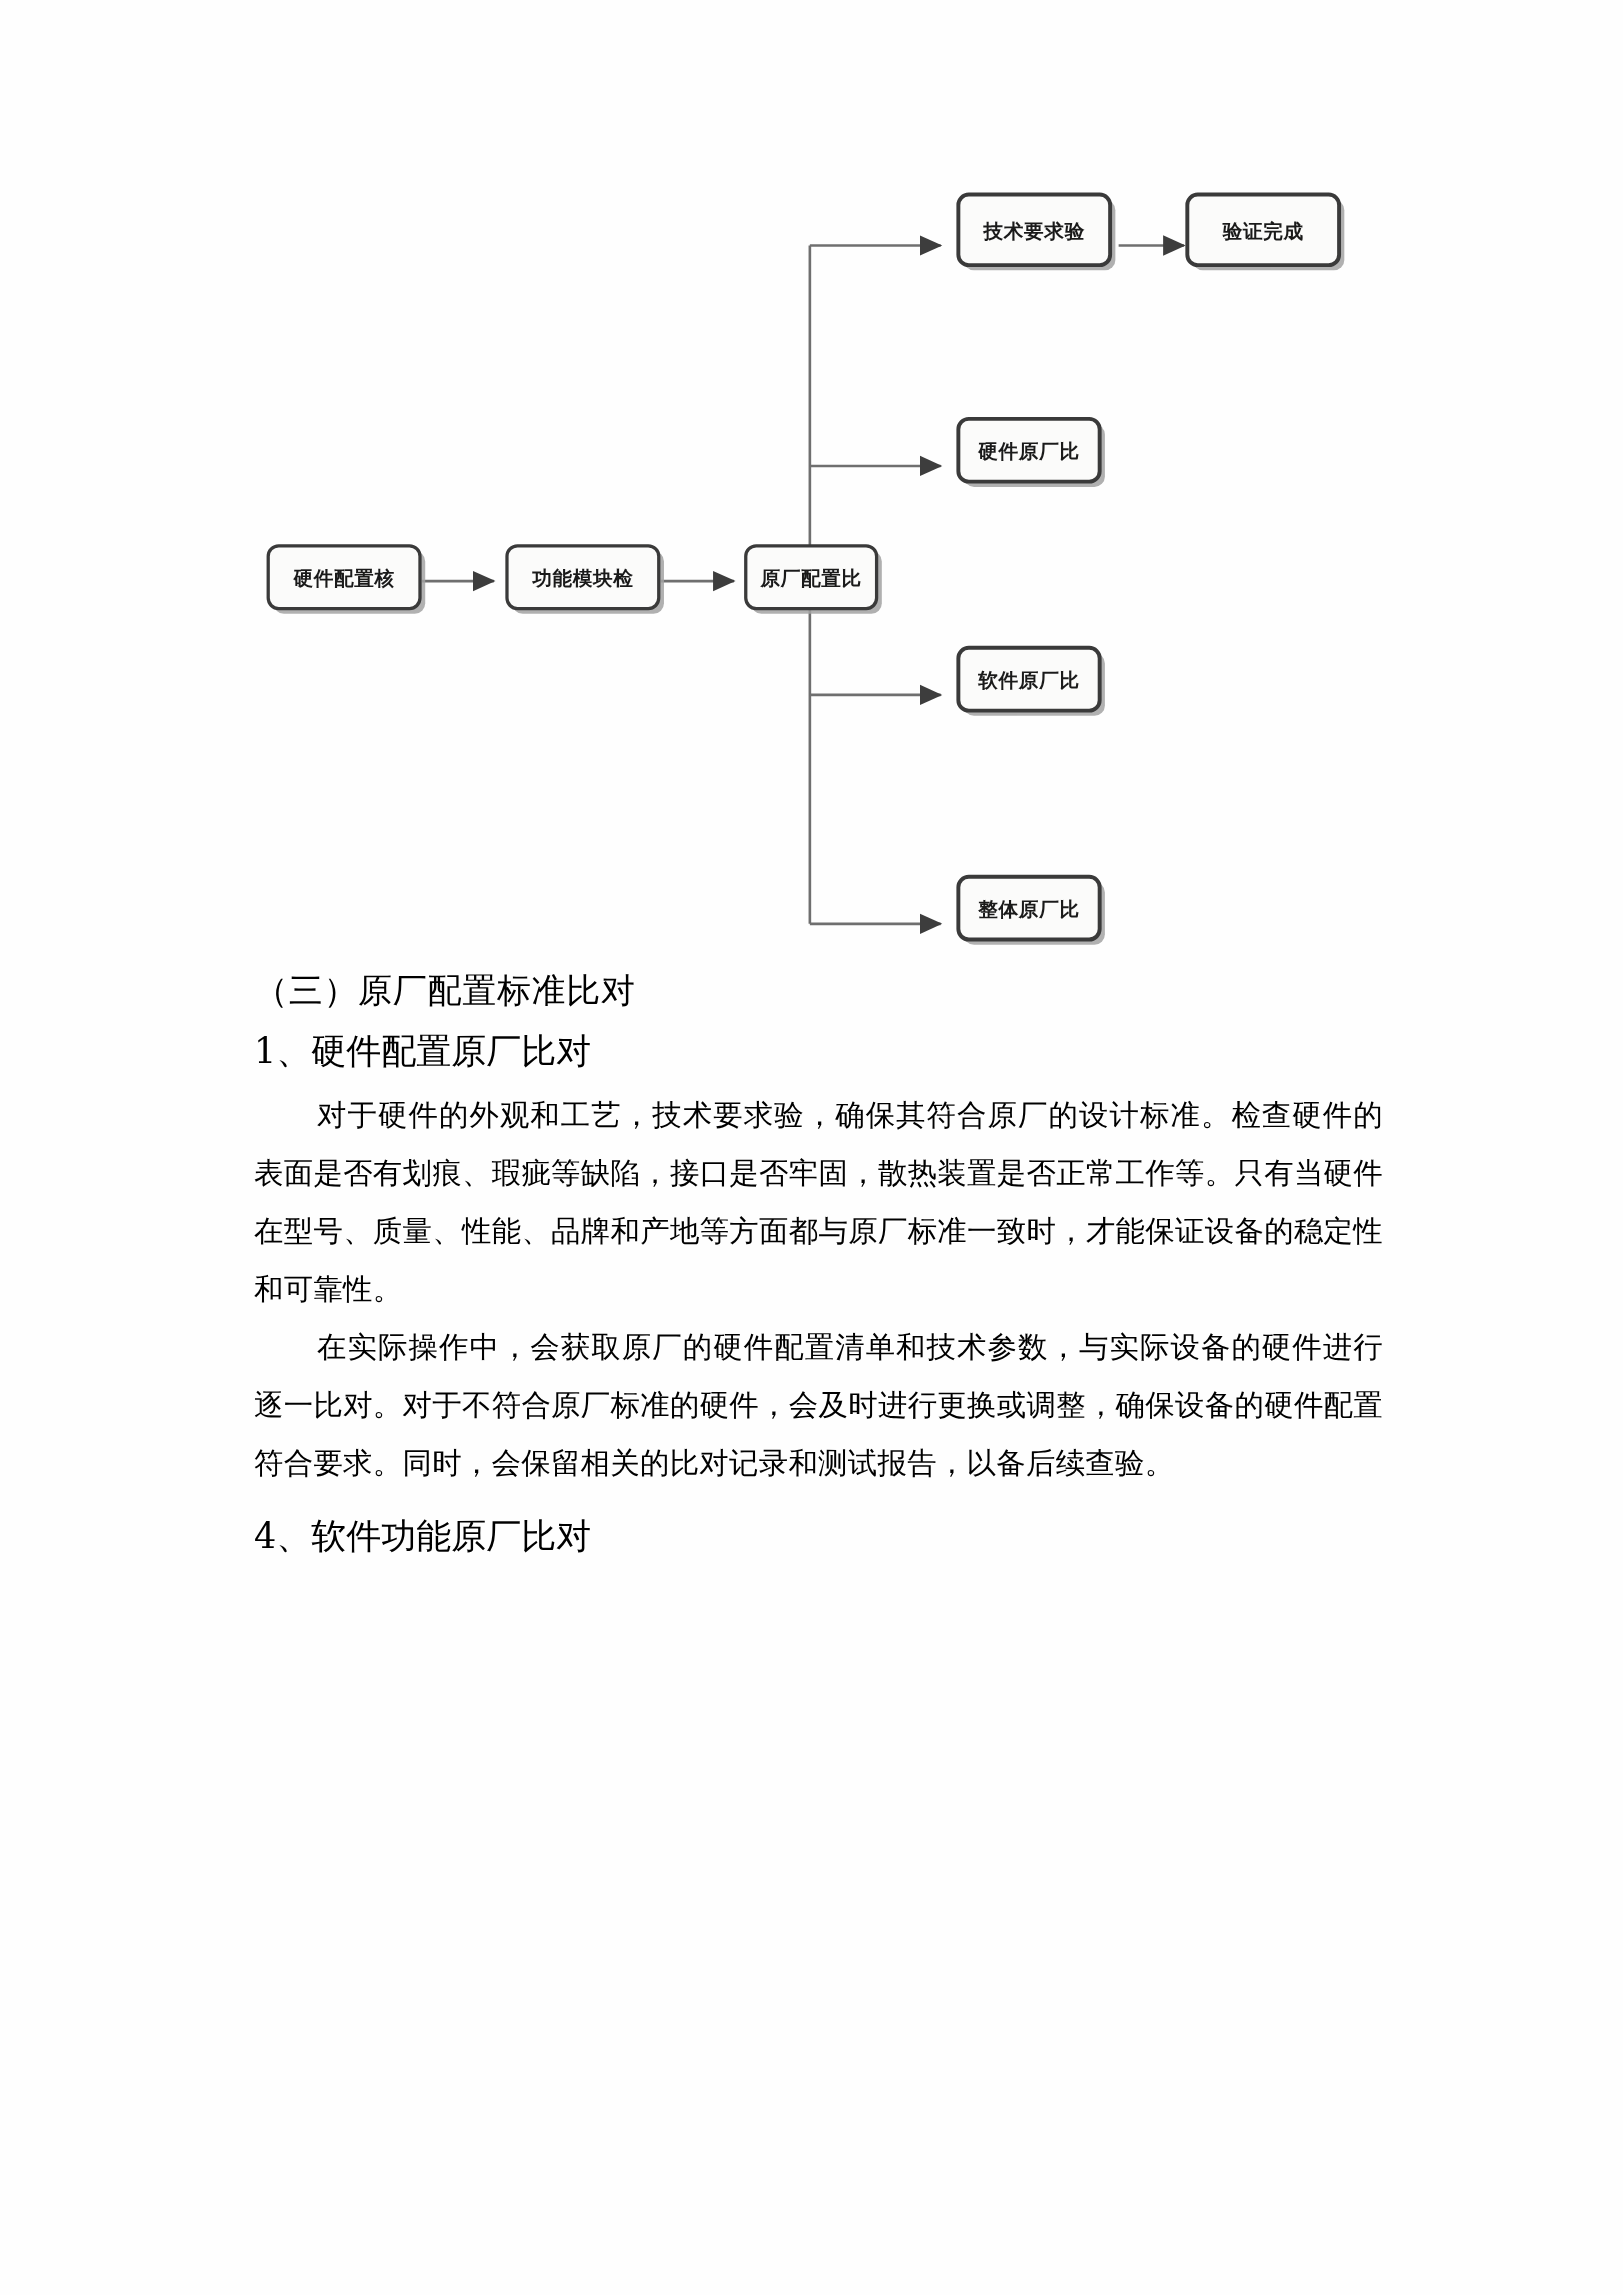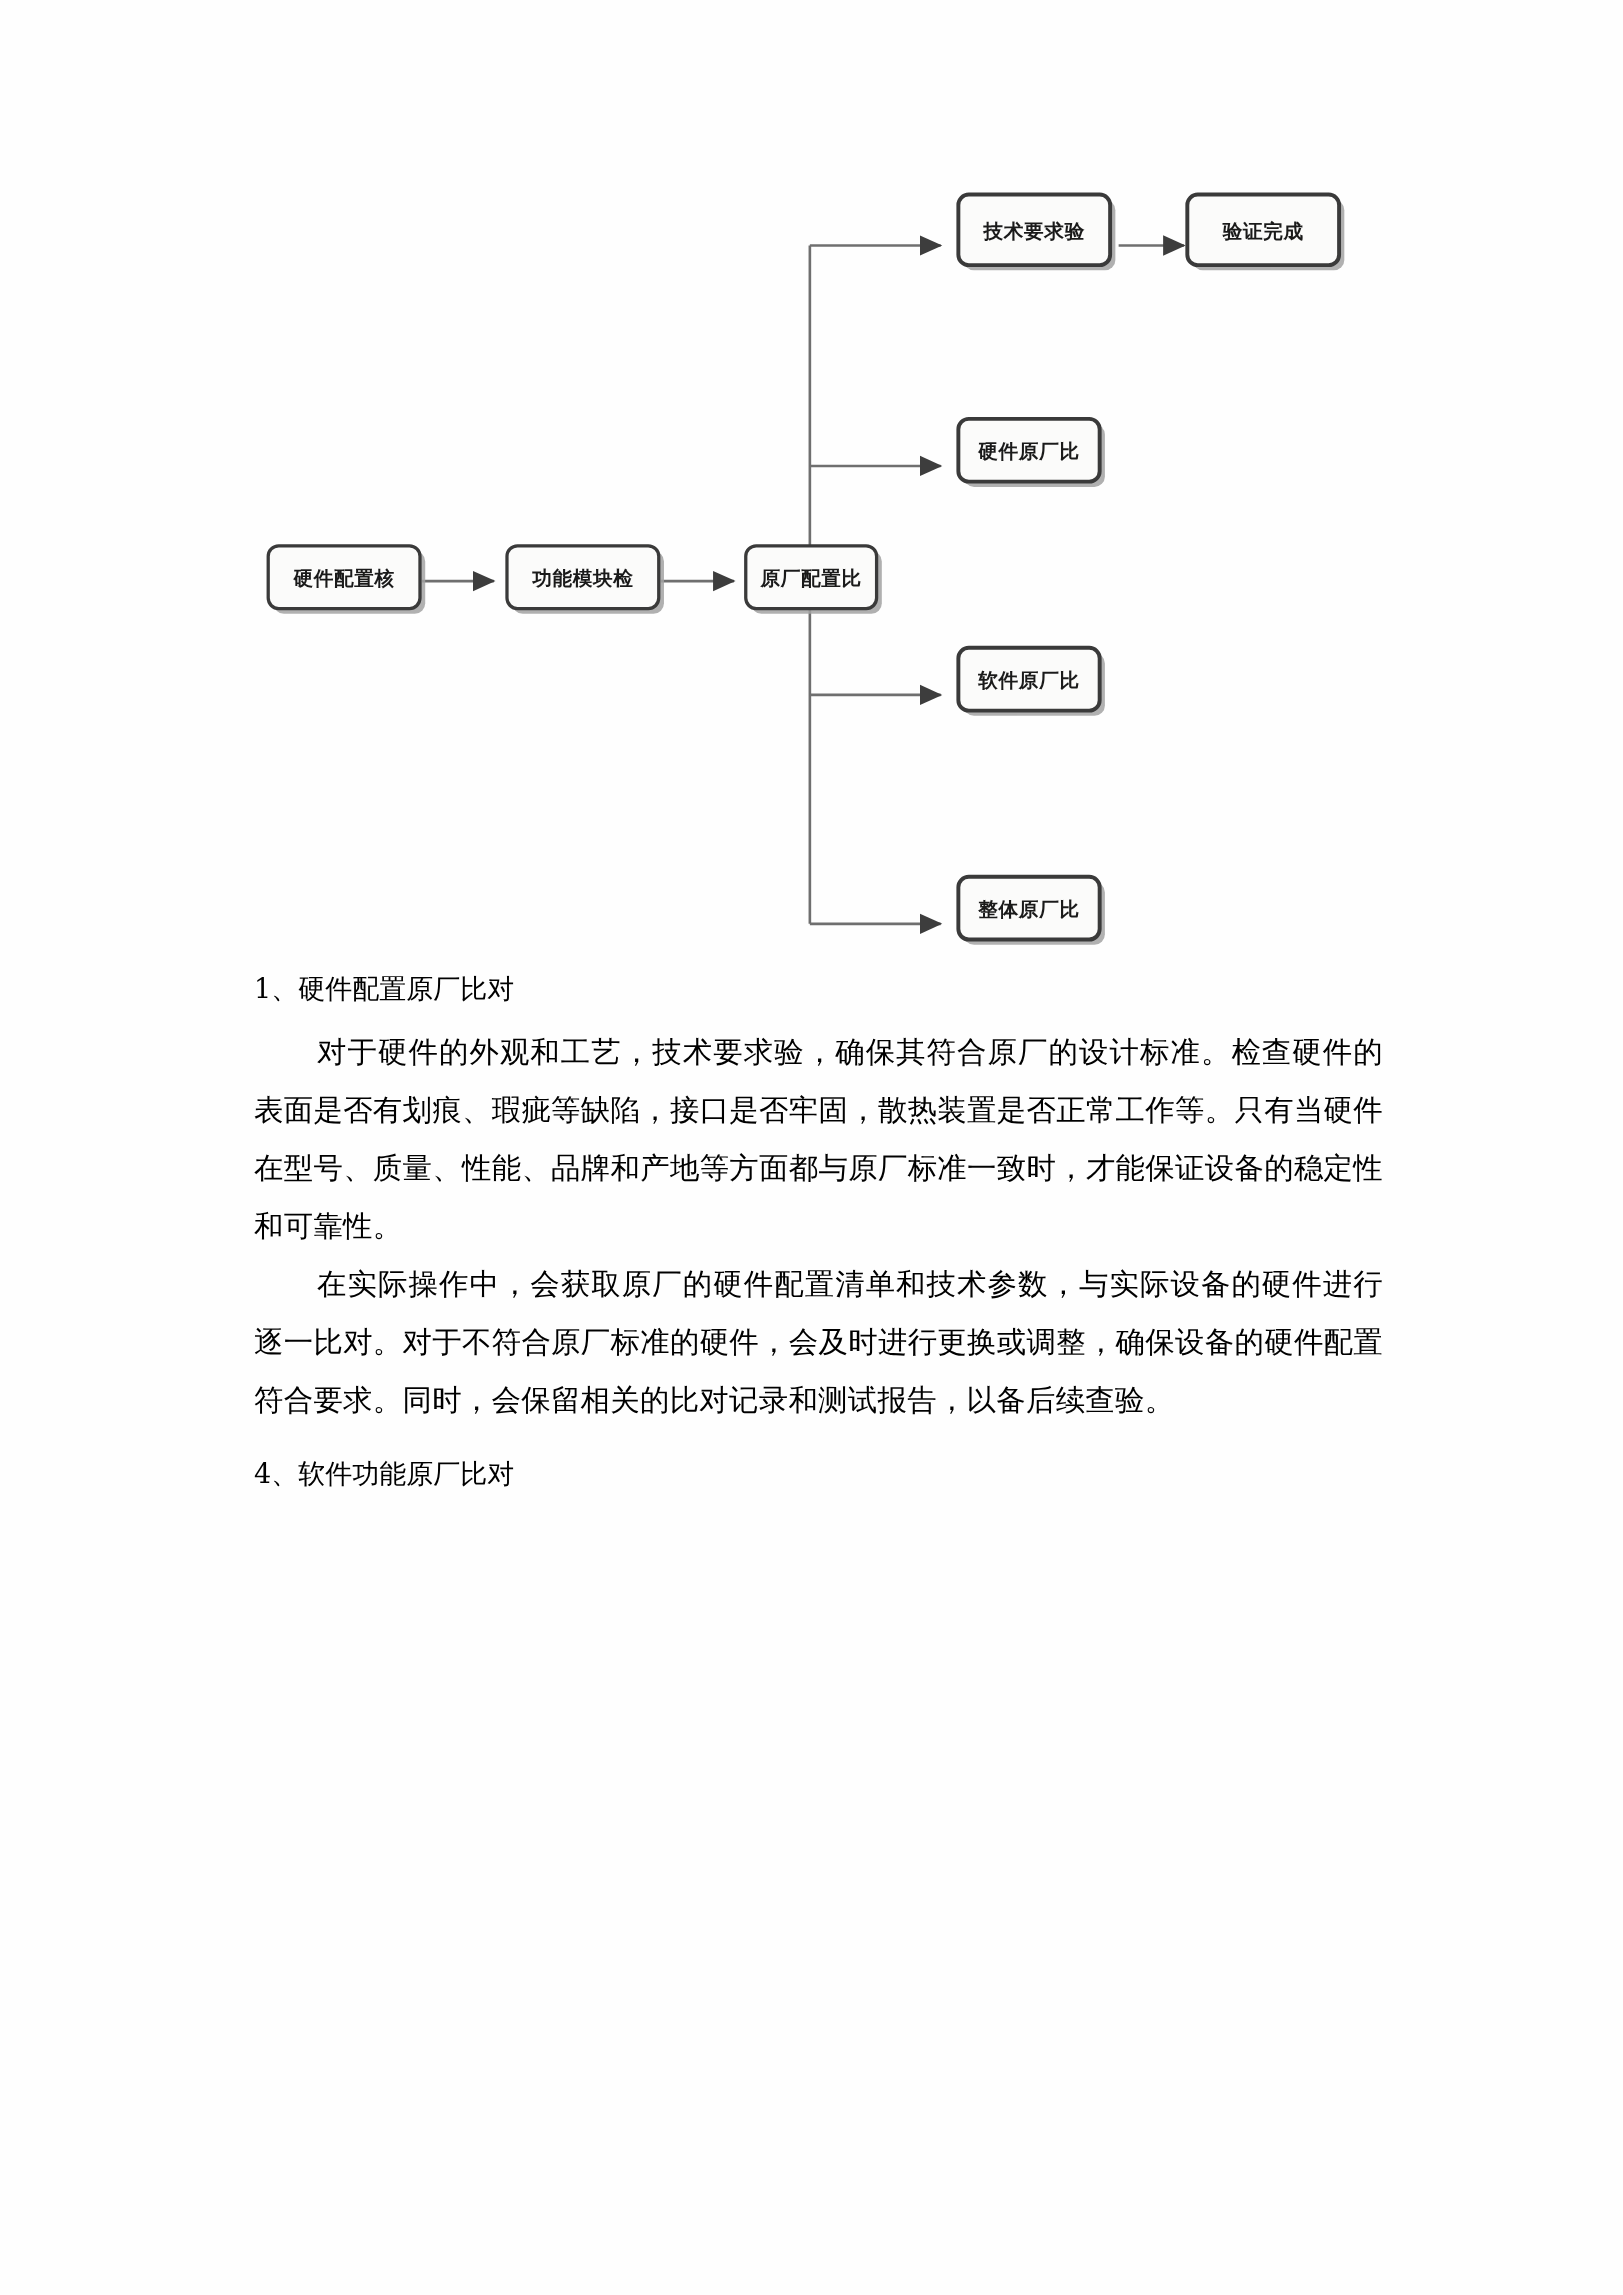--- a/index.html
+++ b/index.html
@@ -58,21 +58,21 @@
     font-size: 34px;
     line-height: 58px;
     font-weight: 400;
     letter-spacing: 0.7px;
     margin: 0 0 5.2px 0;
     white-space: pre;
   }
 
   .heading-2 {
     font-family: "DejaVu Serif", "Liberation Serif", serif;
-    font-size: 27px;
+    font-size: 35px;
     line-height: 55px;
     font-weight: 400;
     margin: 0;
     white-space: pre;
   }
 
   .para {
     font-family: "DejaVu Serif", "Liberation Serif", serif;
     font-size: 29.4px;
     line-height: 58px;
@@ -167,20 +167,21 @@
 
       <g>
         <rect x="1465" y="1340" width="216" height="96" rx="16" fill="#fbfbfa" stroke="#3a3a3a" stroke-width="6"></rect>
         <text class="node-label" x="1573" y="1390">整体原厂比</text>
       </g>
     </svg>
   </div>
 
   <div id="doc-body">
 
+    <h1 class="heading-1">（三）原厂配置标准比对</h1>
 
     <h2 class="heading-2">1、硬件配置原厂比对</h2>
 
     <div class="spacer-sm"></div>
 
 
     <p class="para">对于硬件的外观和工艺，技术要求验，确保其符合原厂的设计标准。检查硬件的表面是否有划痕、瑕疵等缺陷，接口是否牢固，散热装置是否正常工作等。只有当硬件在型号、质量、性能、品牌和产地等方面都与原厂标准一致时，才能保证设备的稳定性和可靠性。</p>
 
     <p class="para">在实际操作中，会获取原厂的硬件配置清单和技术参数，与实际设备的硬件进行逐一比对。对于不符合原厂标准的硬件，会及时进行更换或调整，确保设备的硬件配置符合要求。同时，会保留相关的比对记录和测试报告，以备后续查验。</p>
 

